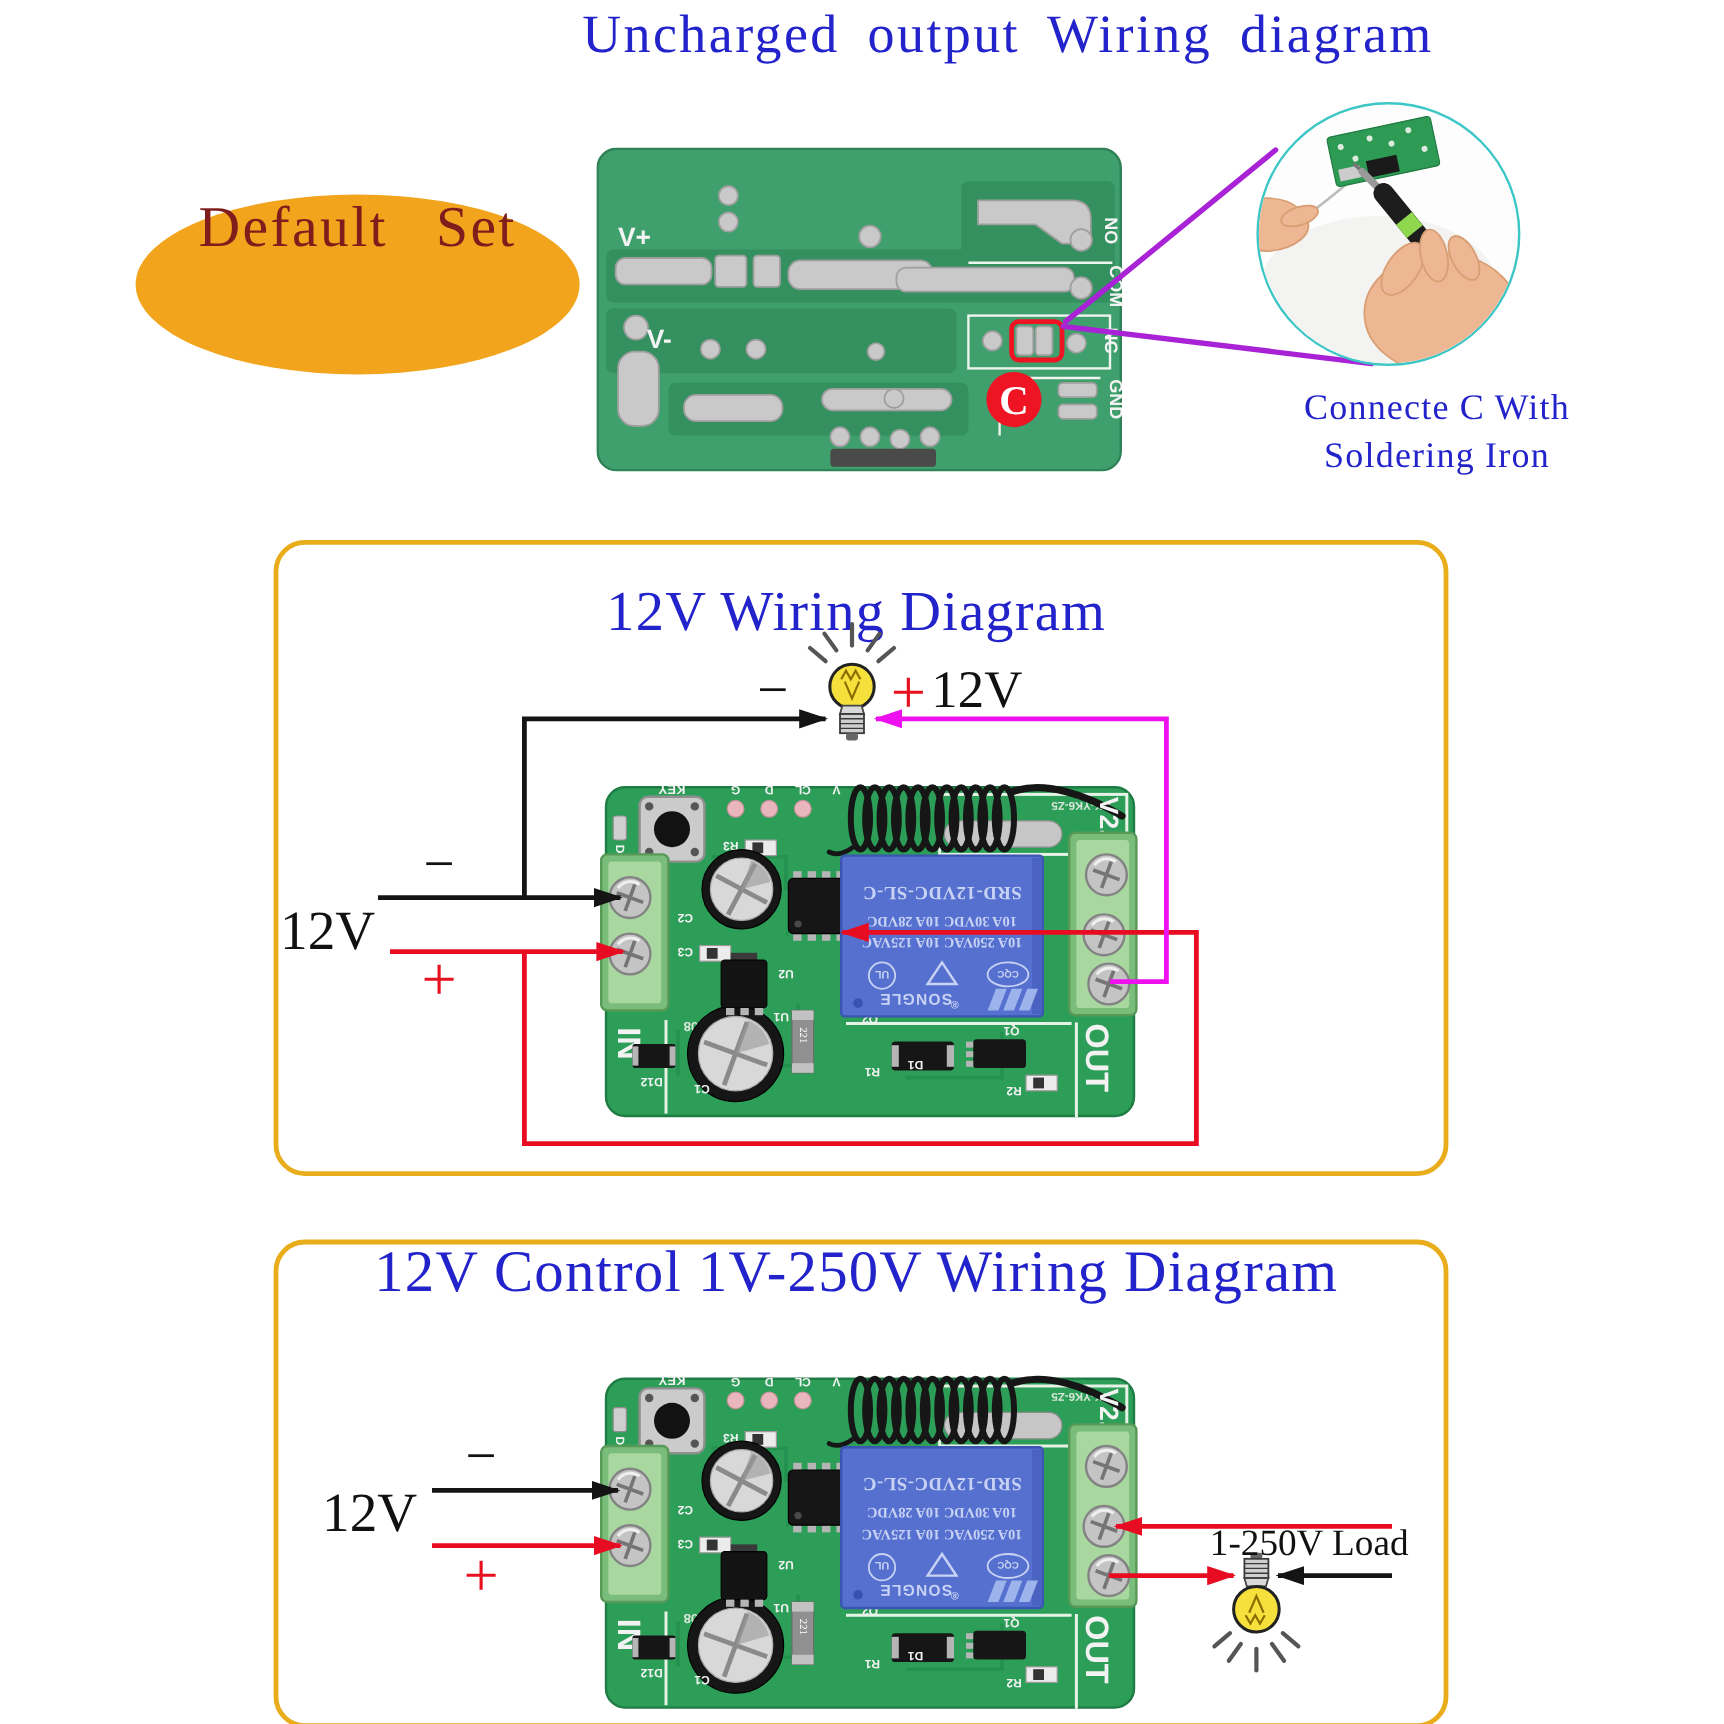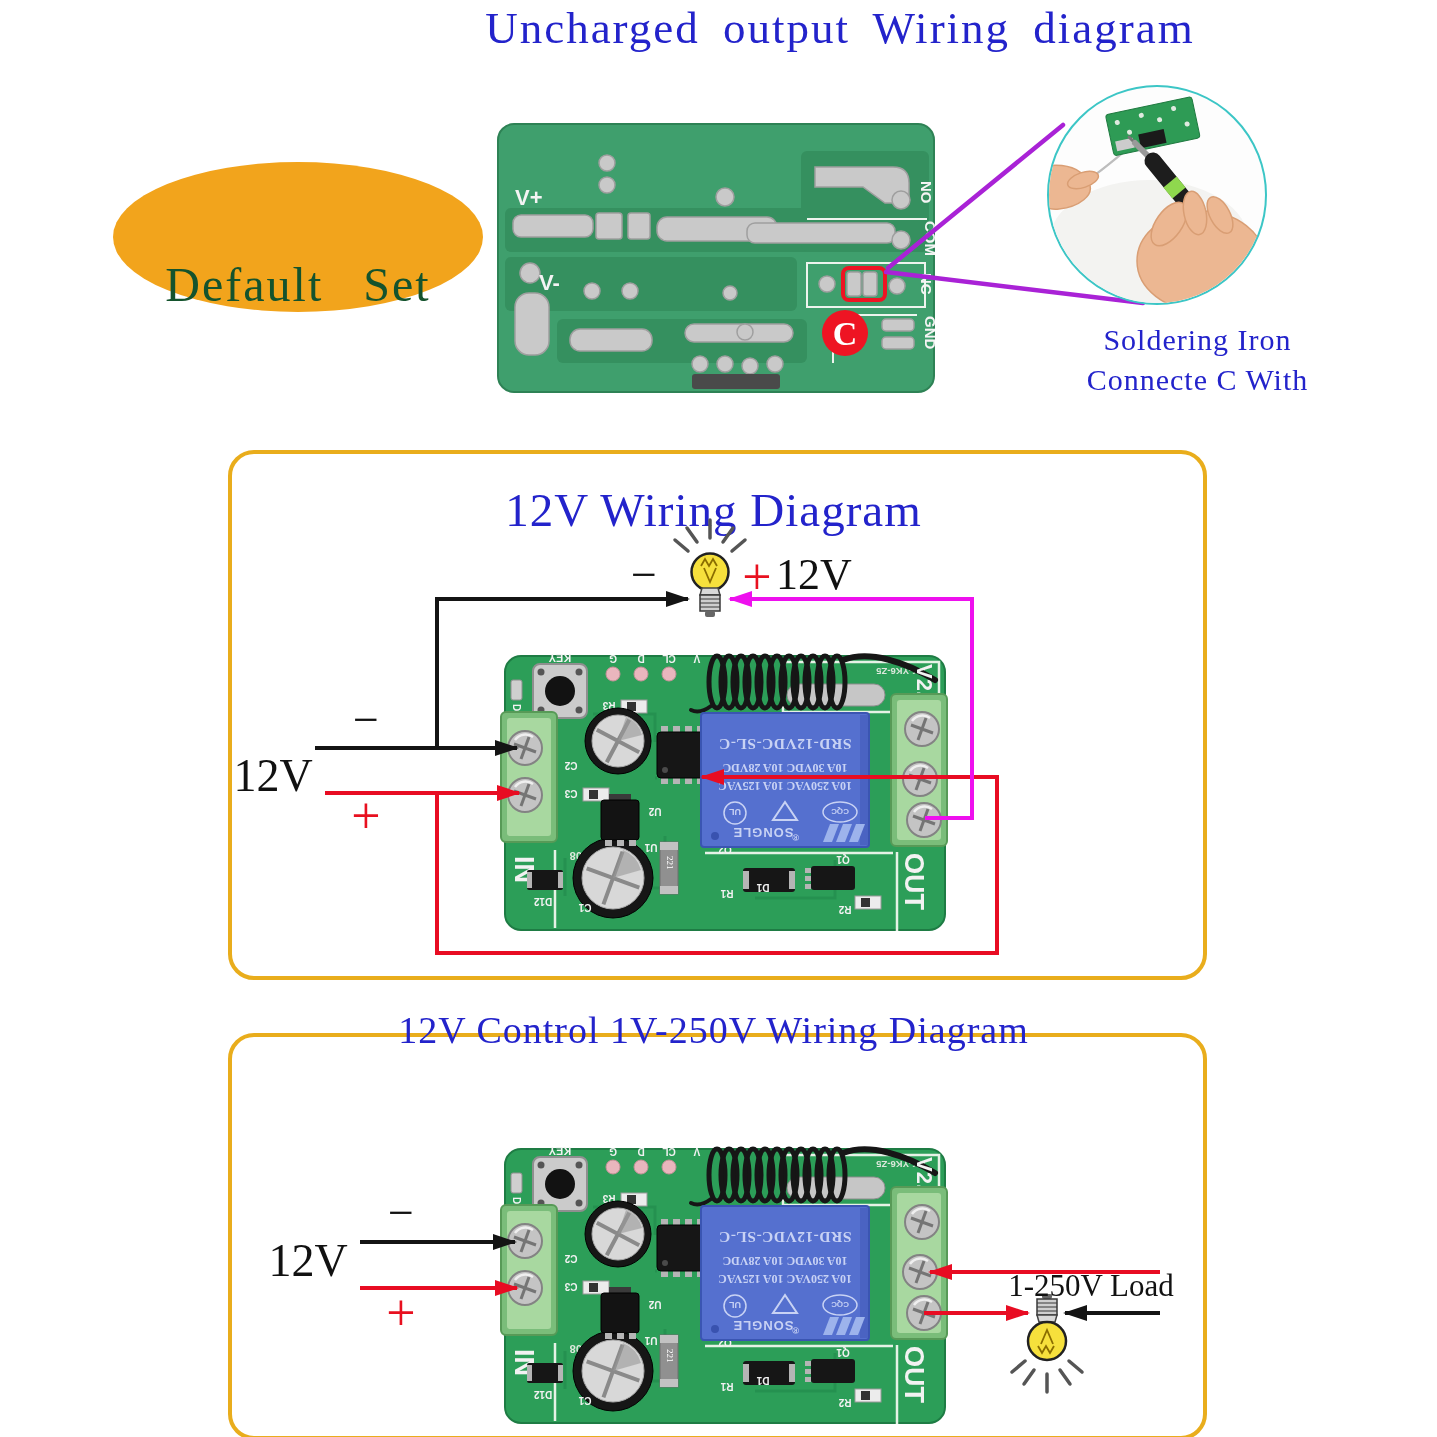--- a/index.html
+++ b/index.html
@@ -3,52 +3,52 @@
 <meta charset="utf-8">
 <style>
   html,body{margin:0;padding:0;}
   body{width:1437px;height:1437px;position:relative;background:#ffffff;
        font-family:"Liberation Serif",serif;overflow:hidden;}
   .abs{position:absolute;}
   .blue{color:#2323cb;}
   .center{text-align:center;}
   #page-title{left:240px;top:2px;width:1200px;font-size:45px;letter-spacing:2px;word-spacing:10px;}
   #badge{left:113px;top:162px;width:370px;height:150px;border-radius:50%;
-         background:#f2a41c;color:#14532d;font-size:48px;letter-spacing:2px;word-spacing:26px;
-         display:flex;align-items:flex-end;justify-content:center;}
+         background:#f2a41c;color:#7f1d1d;font-size:48px;letter-spacing:2px;word-spacing:26px;
+         display:flex;align-items:flex-start;justify-content:center;}
   #magnifier{left:1047px;top:85px;width:216px;height:216px;border-radius:50%;
              border:2px solid #3cc6c6;background:#fdfdfd;overflow:hidden;z-index:3;}
   #mag-caption{left:1025px;top:320px;width:345px;font-size:30px;line-height:40px;letter-spacing:1px;}
   .panel{position:absolute;border:4px solid #e9ad1c;border-radius:26px;background:#ffffff;z-index:0;}
   #panel-12v{left:228px;top:450px;width:971px;height:522px;}
   #panel-250v{left:228px;top:1033px;width:971px;height:399px;}
   #title-12v{left:228px;top:462px;width:971px;font-size:47px;letter-spacing:1px;margin-top:21px;}
-  #title-250v{left:228px;top:1008px;width:971px;font-size:38px;letter-spacing:1px;}
+  #title-250v{left:228px;top:1031px;width:971px;font-size:49px;letter-spacing:1px;}
   #pcb-top-svg{left:497px;top:123px;z-index:1;}
   #overlay{left:0;top:0;z-index:2;pointer-events:none;}
   svg text{font-family:"Liberation Serif",serif;}
   .silk{font-family:"Liberation Sans",sans-serif;font-weight:bold;fill:#f2f2f2;}
   .silkdim{font-family:"Liberation Sans",sans-serif;font-weight:bold;fill:#dce8dc;}
   .pcblabel{font-family:"Liberation Sans",sans-serif;font-weight:bold;fill:#f4f4f4;}
   .rtx{font-family:"Liberation Sans",sans-serif;fill:#c8d2f4;font-weight:bold;}
   .diaglabel{fill:#111111;}
   .redlabel{fill:#e8101f;}
 </style>
 </head>
 <body>
 
 <div id="page-title" class="abs blue center">Uncharged output Wiring diagram</div>
 
 <div id="badge" class="abs">
   <span>Default Set</span>
 </div>
 
 <div id="mag-caption" class="abs blue center">
+  <div>Connecte C With</div>
   <div>Soldering Iron</div>
-  <div>Connecte C With</div>
 </div>
 
 <div id="panel-12v" class="panel"></div>
 <div id="panel-250v" class="panel"></div>
 <div id="title-12v" class="abs blue center">12V Wiring Diagram</div>
 <div id="title-250v" class="abs blue center">12V Control 1V-250V Wiring Diagram</div>
 
 <svg id="pcb-top-svg" class="abs" width="438" height="270" viewBox="0 0 438 270">
   <rect x="1" y="1" width="436" height="268" rx="16" fill="#3f9f6d" stroke="#2e8255" stroke-width="2"></rect>
 

